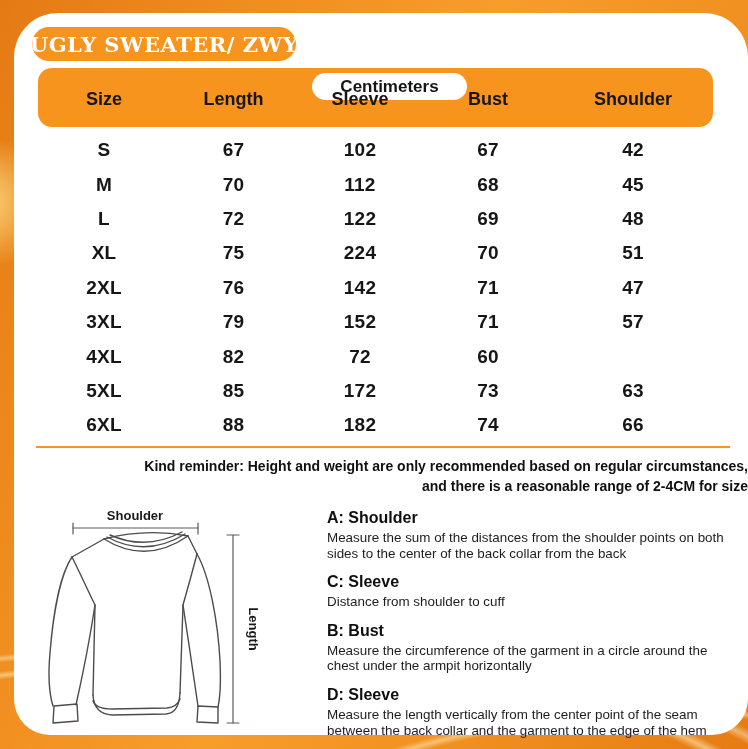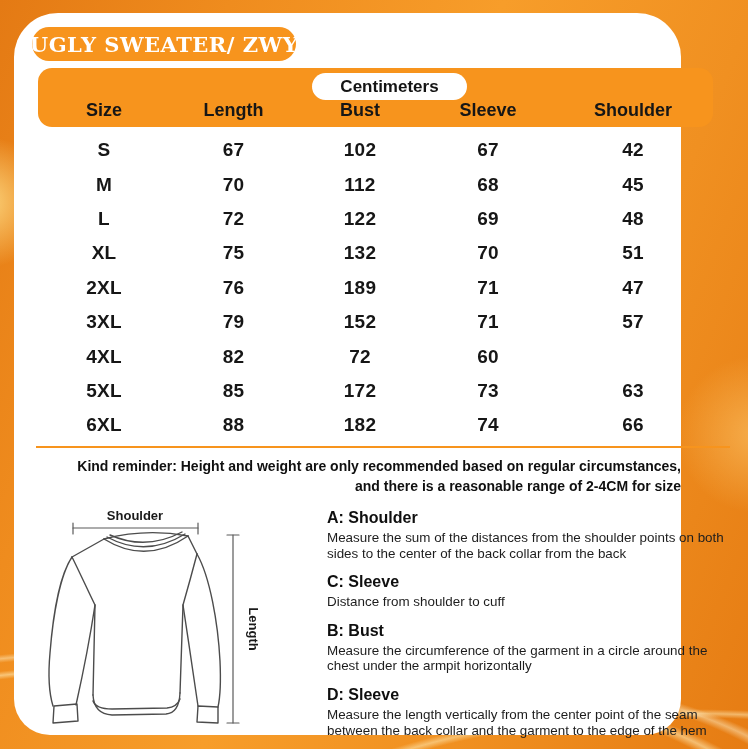--- a/index.html
+++ b/index.html
@@ -10,21 +10,21 @@
   .bg{
     position:absolute;inset:0;
     background:
       radial-gradient(circle at -2% 27%, rgba(255,226,140,.85), rgba(255,226,140,0) 7%),
       radial-gradient(circle at 101% 58%, rgba(255,205,115,.55), rgba(255,205,115,0) 9%),
       radial-gradient(ellipse 950px 260px at 28% 109%, rgba(255,240,190,0) 57%, rgba(255,240,190,.55) 58.5%, rgba(255,240,190,0) 60%, rgba(255,248,215,0) 63%, rgba(255,248,215,.45) 64.5%, rgba(255,248,215,0) 66%),
       radial-gradient(ellipse 700px 220px at 92% 112%, rgba(255,240,190,0) 55%, rgba(255,240,190,.5) 57%, rgba(255,240,190,0) 59%),
       linear-gradient(112deg,#e47a14 0%,#ef8c1e 22%,#f79d2a 48%,#f09021 72%,#e67c13 100%);
   }
   .card{
-    position:absolute;left:14px;top:13px;width:667px;height:722px;
+    position:absolute;left:14px;top:13px;width:734px;height:722px;
     background:#ffffff;border-radius:44px 44px 36px 36px;
   }
   .title-pill{
     position:absolute;left:18px;top:14px;width:264px;height:34px;
     background:#F7941D;border-radius:17px;
     display:flex;align-items:center;justify-content:center;
   }
   .title-pill span{
     font-family:"DejaVu Serif",serif;font-weight:700;font-size:21px;
     color:#ffffff;letter-spacing:.5px;white-space:nowrap;
@@ -35,21 +35,21 @@
   }
   .cm-pill{
     position:absolute;left:274px;top:5px;width:155px;height:27px;
     background:#ffffff;border-radius:14px;
     display:flex;align-items:center;justify-content:center;
   }
   .cm-pill span{font-weight:700;font-size:17px;color:#141414;}
   .grid-row{
     display:grid;grid-template-columns:132px 127px 126px 130px auto;width:100%;
   }
-  .thead-row{position:absolute;left:0;bottom:6px;}
+  .thead-row{position:absolute;left:0;bottom:17px;}
   .th{text-align:center;font-weight:700;font-size:18px;color:#161616;}
   .tbody{position:absolute;left:24px;top:120px;width:675px;}
   .tr{height:34.4px;align-items:center;}
   .td{text-align:center;font-weight:700;font-size:19px;color:#161616;letter-spacing:.2px;}
   .sep{
     position:absolute;left:22px;top:433px;width:694px;height:2px;background:#F7941D;
   }
   .reminder{
     position:absolute;left:0;top:444px;width:100%;text-align:right;
     font-weight:700;font-size:14px;line-height:19.5px;color:#101010;
@@ -77,22 +77,22 @@
       <span>UGLY SWEATER/ ZWY</span>
     </div>
 
     <div class="thead">
       <div class="cm-pill">
         <span>Centimeters</span>
       </div>
       <div class="grid-row thead-row" id="thead-row">
           <div class="th">Size</div>
           <div class="th">Length</div>
+          <div class="th">Sleeve</div>
           <div class="th">Bust</div>
-          <div class="th">Sleeve</div>
           <div class="th">Shoulder</div>
         </div>
     </div>
 
     <div class="tbody" id="tbody">
         <div class="grid-row tr">
           <div class="td">S</div>
           <div class="td">67</div>
           <div class="td">102</div>
           <div class="td">67</div>
@@ -108,28 +108,28 @@
         <div class="grid-row tr">
           <div class="td">L</div>
           <div class="td">72</div>
           <div class="td">122</div>
           <div class="td">69</div>
           <div class="td">48</div>
         </div>
         <div class="grid-row tr">
           <div class="td">XL</div>
           <div class="td">75</div>
-          <div class="td">132</div>
+          <div class="td">224</div>
           <div class="td">70</div>
           <div class="td">51</div>
         </div>
         <div class="grid-row tr">
           <div class="td">2XL</div>
           <div class="td">76</div>
-          <div class="td">189</div>
+          <div class="td">142</div>
           <div class="td">71</div>
           <div class="td">47</div>
         </div>
         <div class="grid-row tr">
           <div class="td">3XL</div>
           <div class="td">79</div>
           <div class="td">152</div>
           <div class="td">71</div>
           <div class="td">57</div>
         </div>

